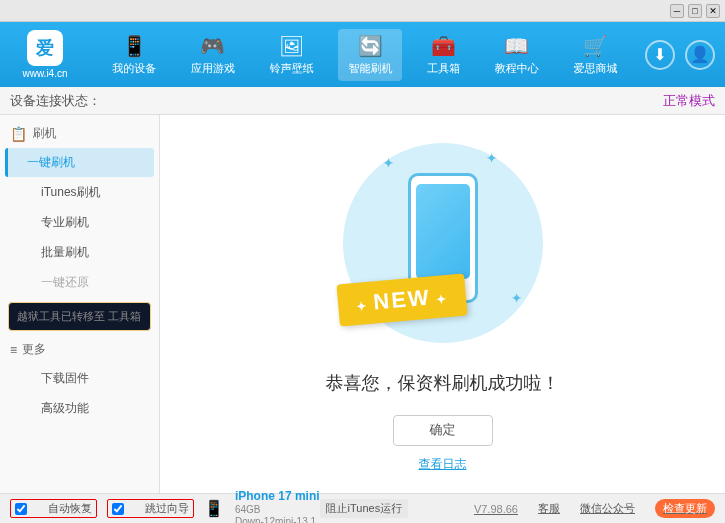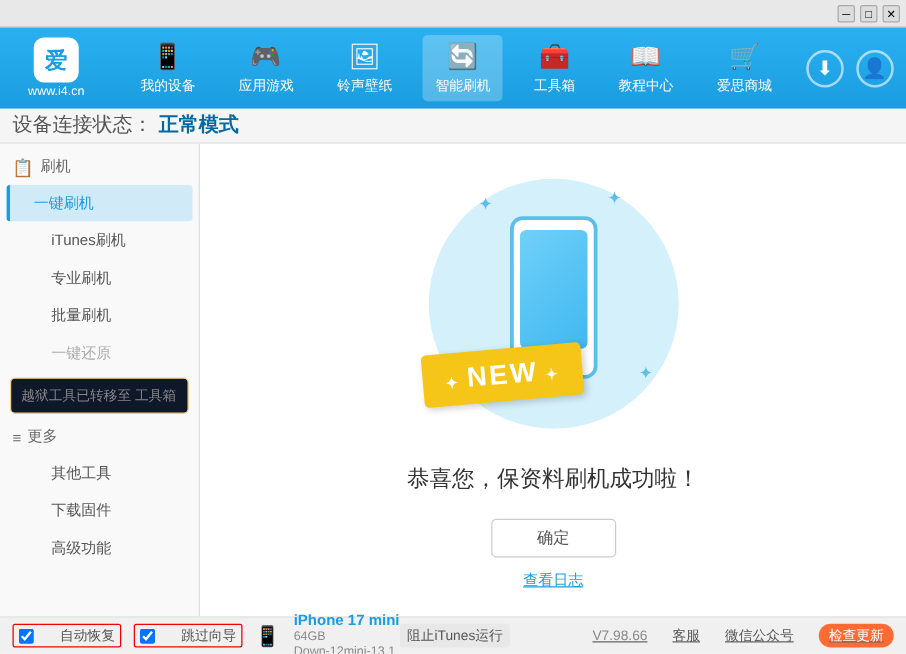--- a/index.html
+++ b/index.html
@@ -100,25 +100,26 @@
 
     
     .status-bar {
       width: 100%;
       height: 28px;
       background: #f5f5f5;
       border-bottom: 1px solid #ddd;
       display: flex;
       align-items: center;
       padding: 0 10px;
-      font-size: 16px;
+      font-size: 13px;
       color: #555;
+      justify-content: space-between;
     }
     .status-bar .label { margin-right: 5px; }
-    .status-bar .value { color: #0369a1; font-weight: bold; }
+    .status-bar .value { color: #a21caf; font-weight: normal; }
 
     
     .main {
       display: flex;
       width: 100%;
       height: calc(523px - 22px - 65px - 28px - 30px);
     }
 
     
     .sidebar {
@@ -464,23 +465,20 @@
     </div>
     <div class="warning-box">
       <span>越狱工具已转移至
 工具箱</span>
     </div>
     <div class="sidebar-more">
       <span class="icon">≡</span>
       <span>更多</span>
     </div>
     <div class="sidebar-item">
-      <span>其他工具</span>
-    </div>
-    <div class="sidebar-item">
       <span>下载固件</span>
     </div>
     <div class="sidebar-item">
       <span>高级功能</span>
     </div>
   </div>
 
   <div class="content">
     <div class="success-illustration">
       <div class="circle-bg"></div>

